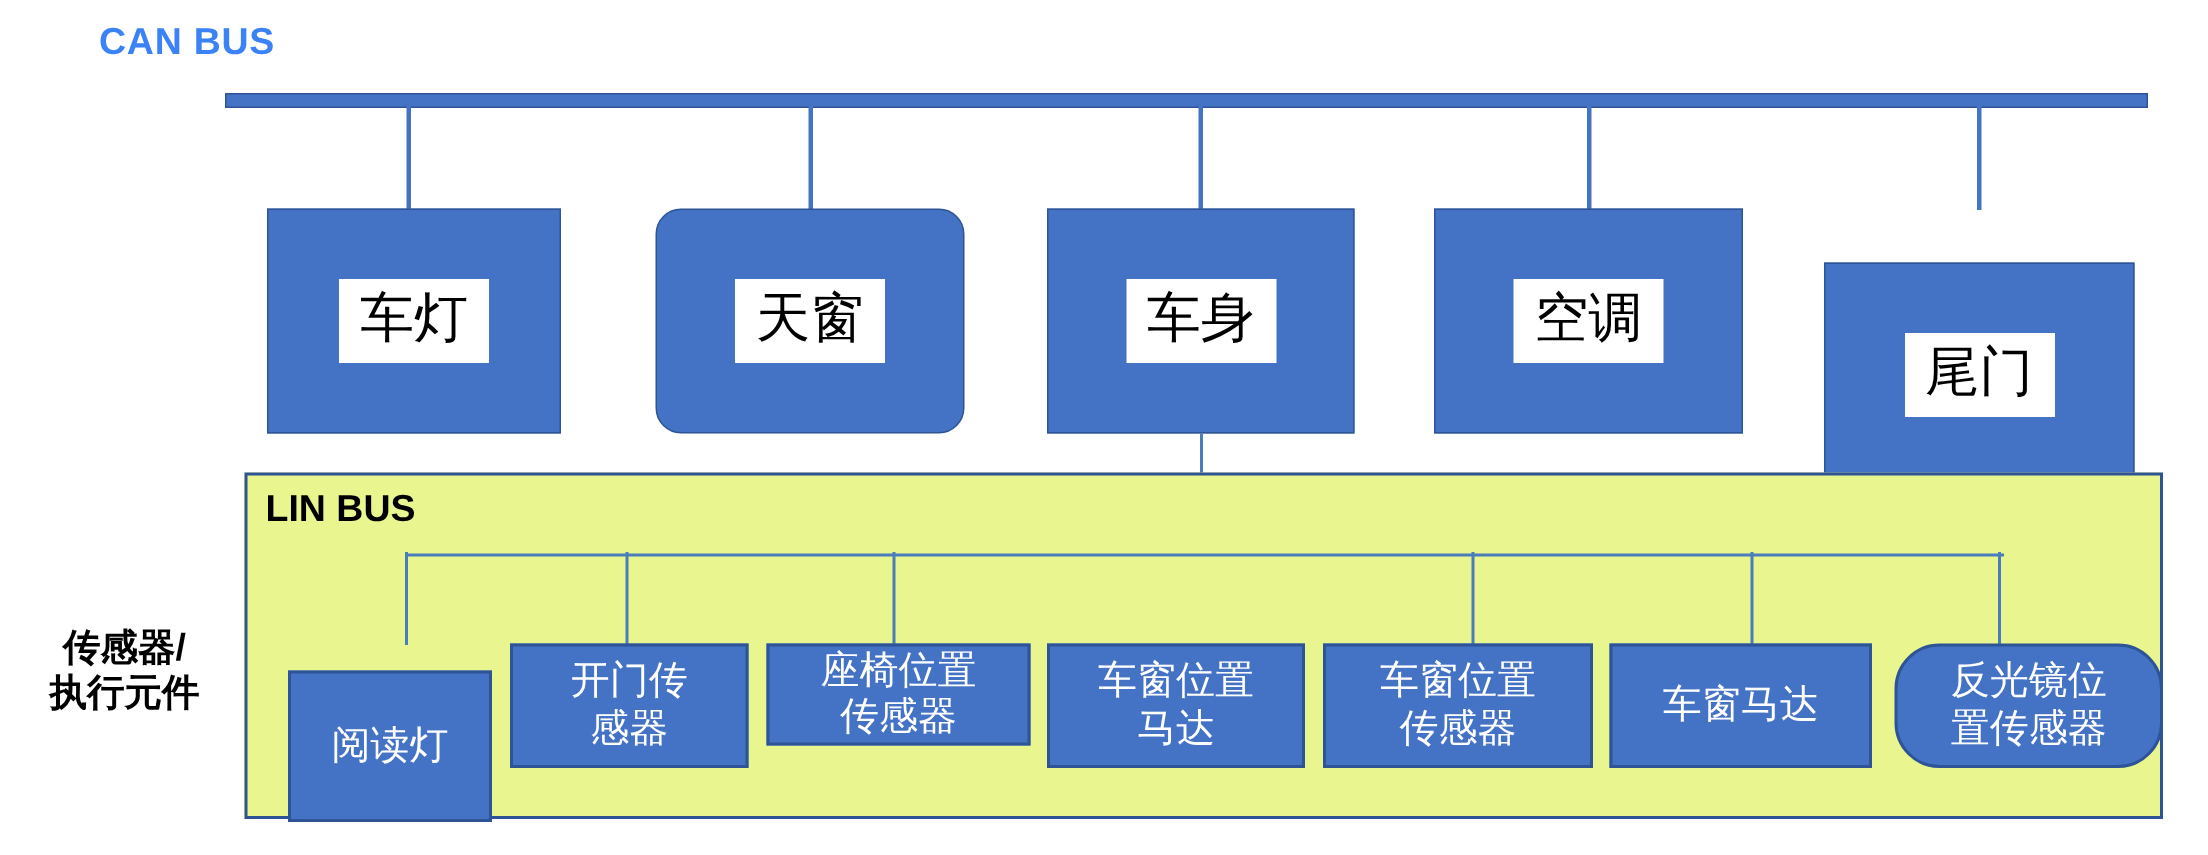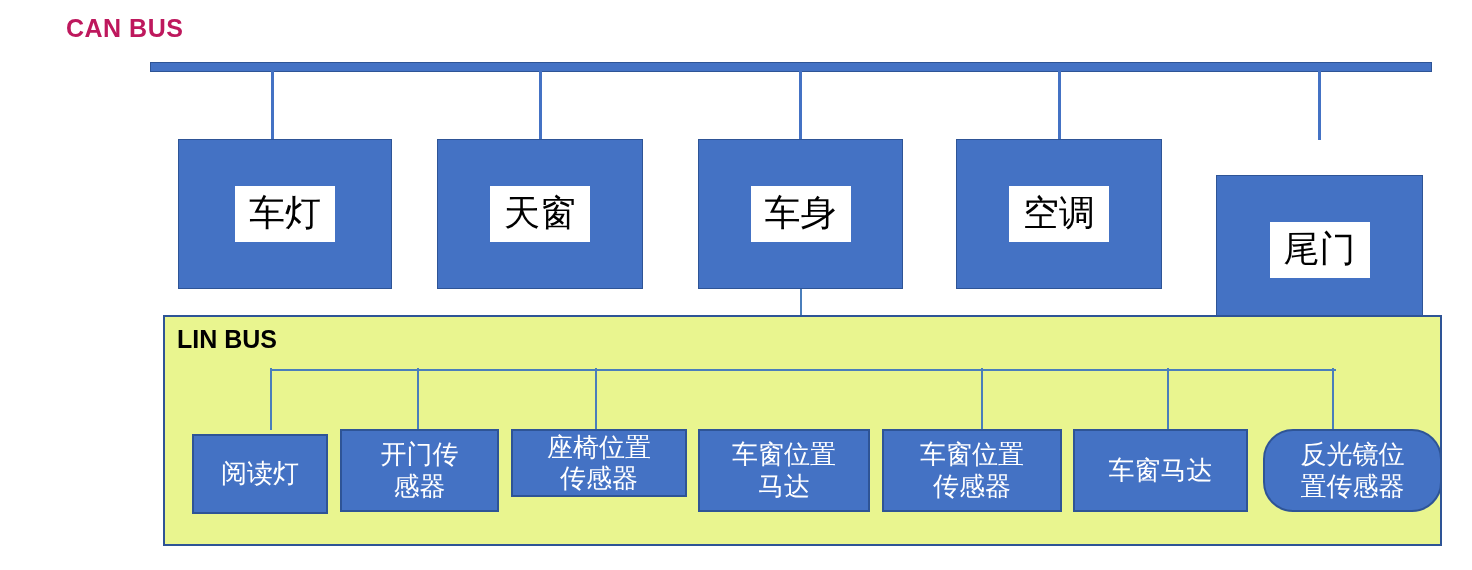--- a/index.html
+++ b/index.html
@@ -18,21 +18,21 @@
     overflow: hidden;
   }
 
   
   .can-bus-label {
     position: absolute;
     left: 66px;
     top: 14px;
     font-size: 25px;
     font-weight: bold;
-    color: #be185d;
+    color: #3b82f6;
     letter-spacing: 0.5px;
     white-space: nowrap;
   }
 
   .side-label {
     position: absolute;
     left: 8px;
     top: 418px;
     width: 150px;
     text-align: center;
@@ -142,25 +142,25 @@
   <div class="can-bus-label">CAN BUS</div>
 
   <div class="can-bar"></div>
 
   <div class="vline" style="left:271px; top:70px; height:70px;"></div>
   <div class="vline" style="left:539px; top:70px; height:70px;"></div>
   <div class="vline" style="left:799px; top:70px; height:70px;"></div>
   <div class="vline" style="left:1058px; top:70px; height:70px;"></div>
   <div class="vline" style="left:1318px; top:70px; height:70px;"></div>
 
-  <div class="node" style="left:178px; top:139px; width:214px; height:150px;">
+  <div class="node" style="left:178px; top:139px; width:196px; height:150px;">
     <span class="node-label">车灯</span>
   </div>
 
-  <div class="node" style="left:437px; top:139px; width:206px; height:150px;">
+  <div class="node" style="left:437px; top:139px; width:206px; height:150px;border-radius:17px;">
     <span class="node-label">天窗</span>
   </div>
 
   <div class="node" style="left:698px; top:139px; width:205px; height:150px;">
     <span class="node-label">车身</span>
   </div>
 
   <div class="node" style="left:956px; top:139px; width:206px; height:150px;">
     <span class="node-label">空调</span>
   </div>
@@ -176,21 +176,21 @@
     <div class="lin-hline"></div>
   </div>
 
   <div class="vline thin" style="left:270px; top:368px; height:62px;"></div>
   <div class="vline thin" style="left:417px; top:368px; height:62px;"></div>
   <div class="vline thin" style="left:595px; top:368px; height:62px;"></div>
   <div class="vline thin" style="left:981px; top:368px; height:62px;"></div>
   <div class="vline thin" style="left:1167px; top:368px; height:62px;"></div>
   <div class="vline thin" style="left:1332px; top:368px; height:62px;"></div>
 
-  <div class="leaf" style="left:192px; top:434px; width:136px; height:80px;">
+  <div class="leaf" style="left:192px; top:447px; width:136px; height:101px;">
     <span class="txt">阅读灯</span>
   </div>
 
   <div class="leaf" style="left:340px; top:429px; width:159px; height:83px;">
     <span>
       <span class="txt">开门传</span>
       <span class="txt">感器</span>
     </span>
   </div>
 
@@ -219,14 +219,18 @@
     <span class="txt">车窗马达</span>
   </div>
 
   <div class="leaf" style="left:1263px; top:429px; width:179px; height:83px;border-radius:30px;">
     <span>
       <span class="txt">反光镜位</span>
       <span class="txt">置传感器</span>
     </span>
   </div>
 
+  <div class="side-label">
+    <span>传感器/</span>
+    <span>执行元件</span>
+  </div>
 
 </div>
 
 </body></html>

